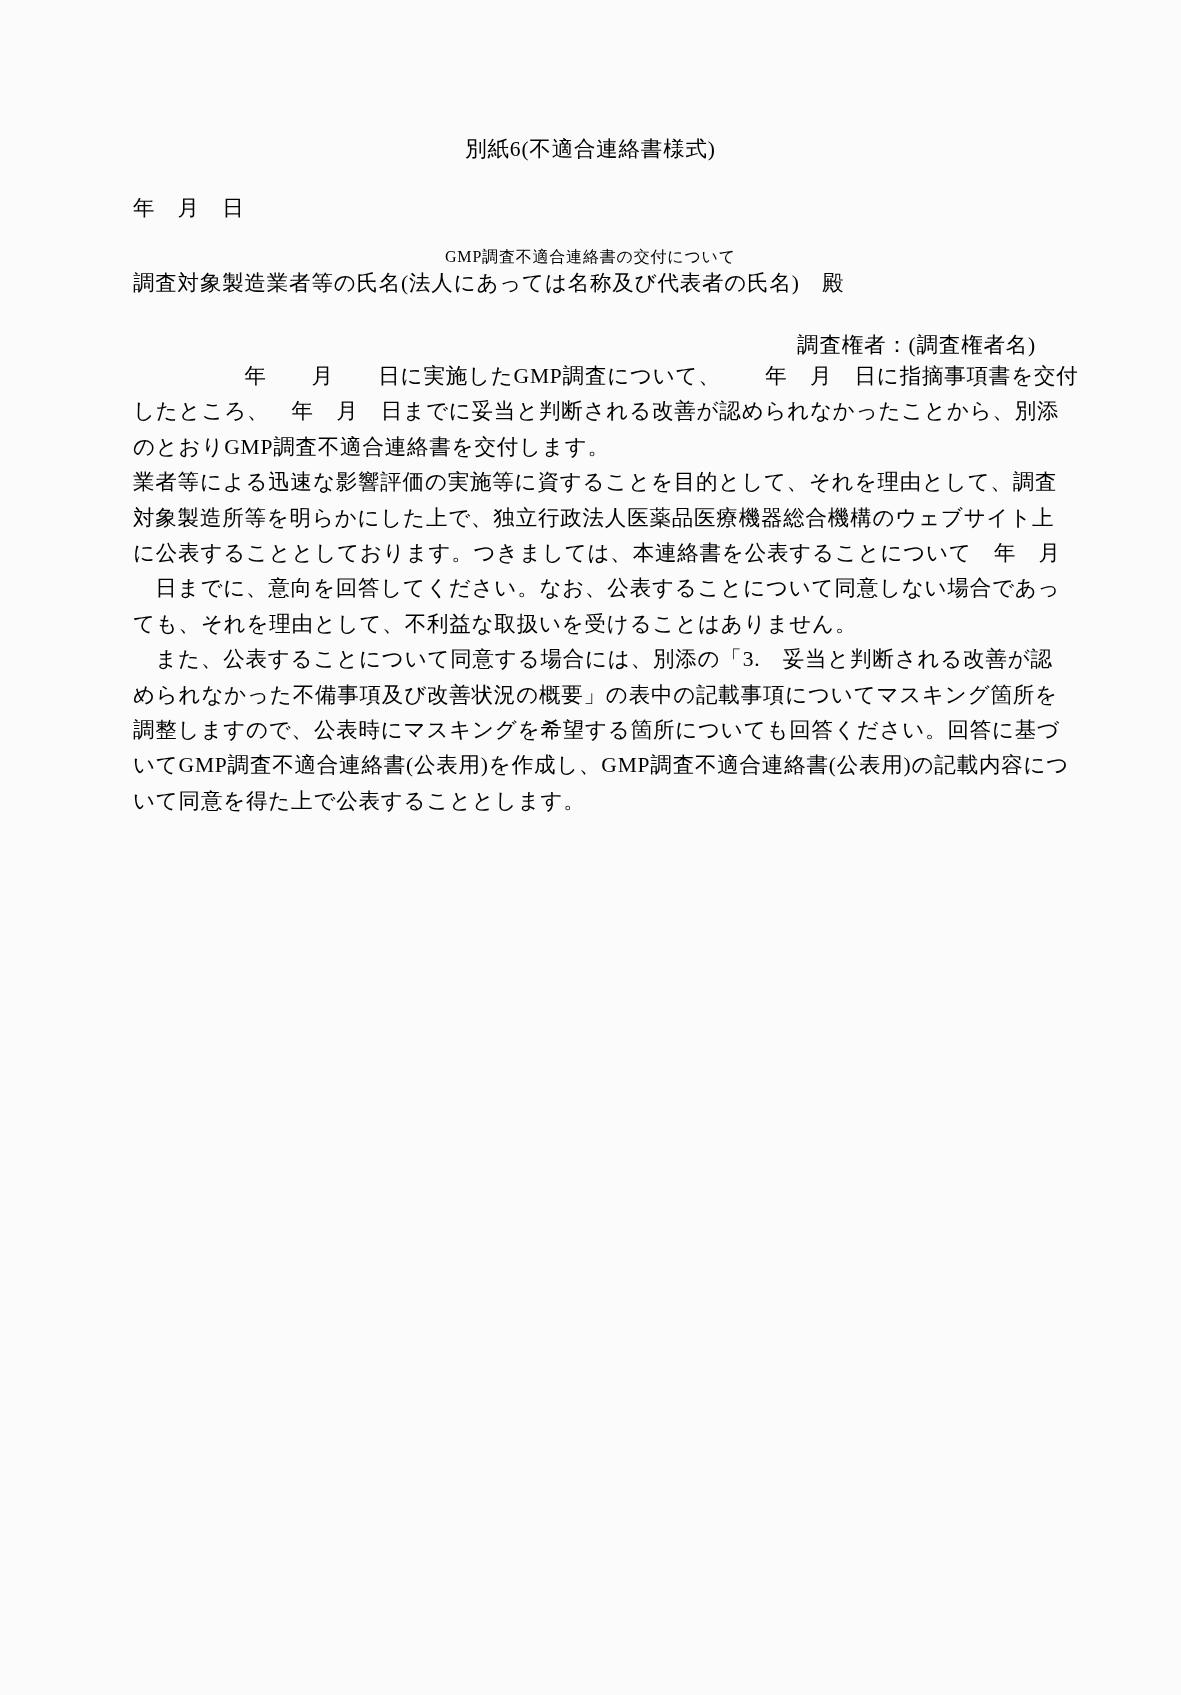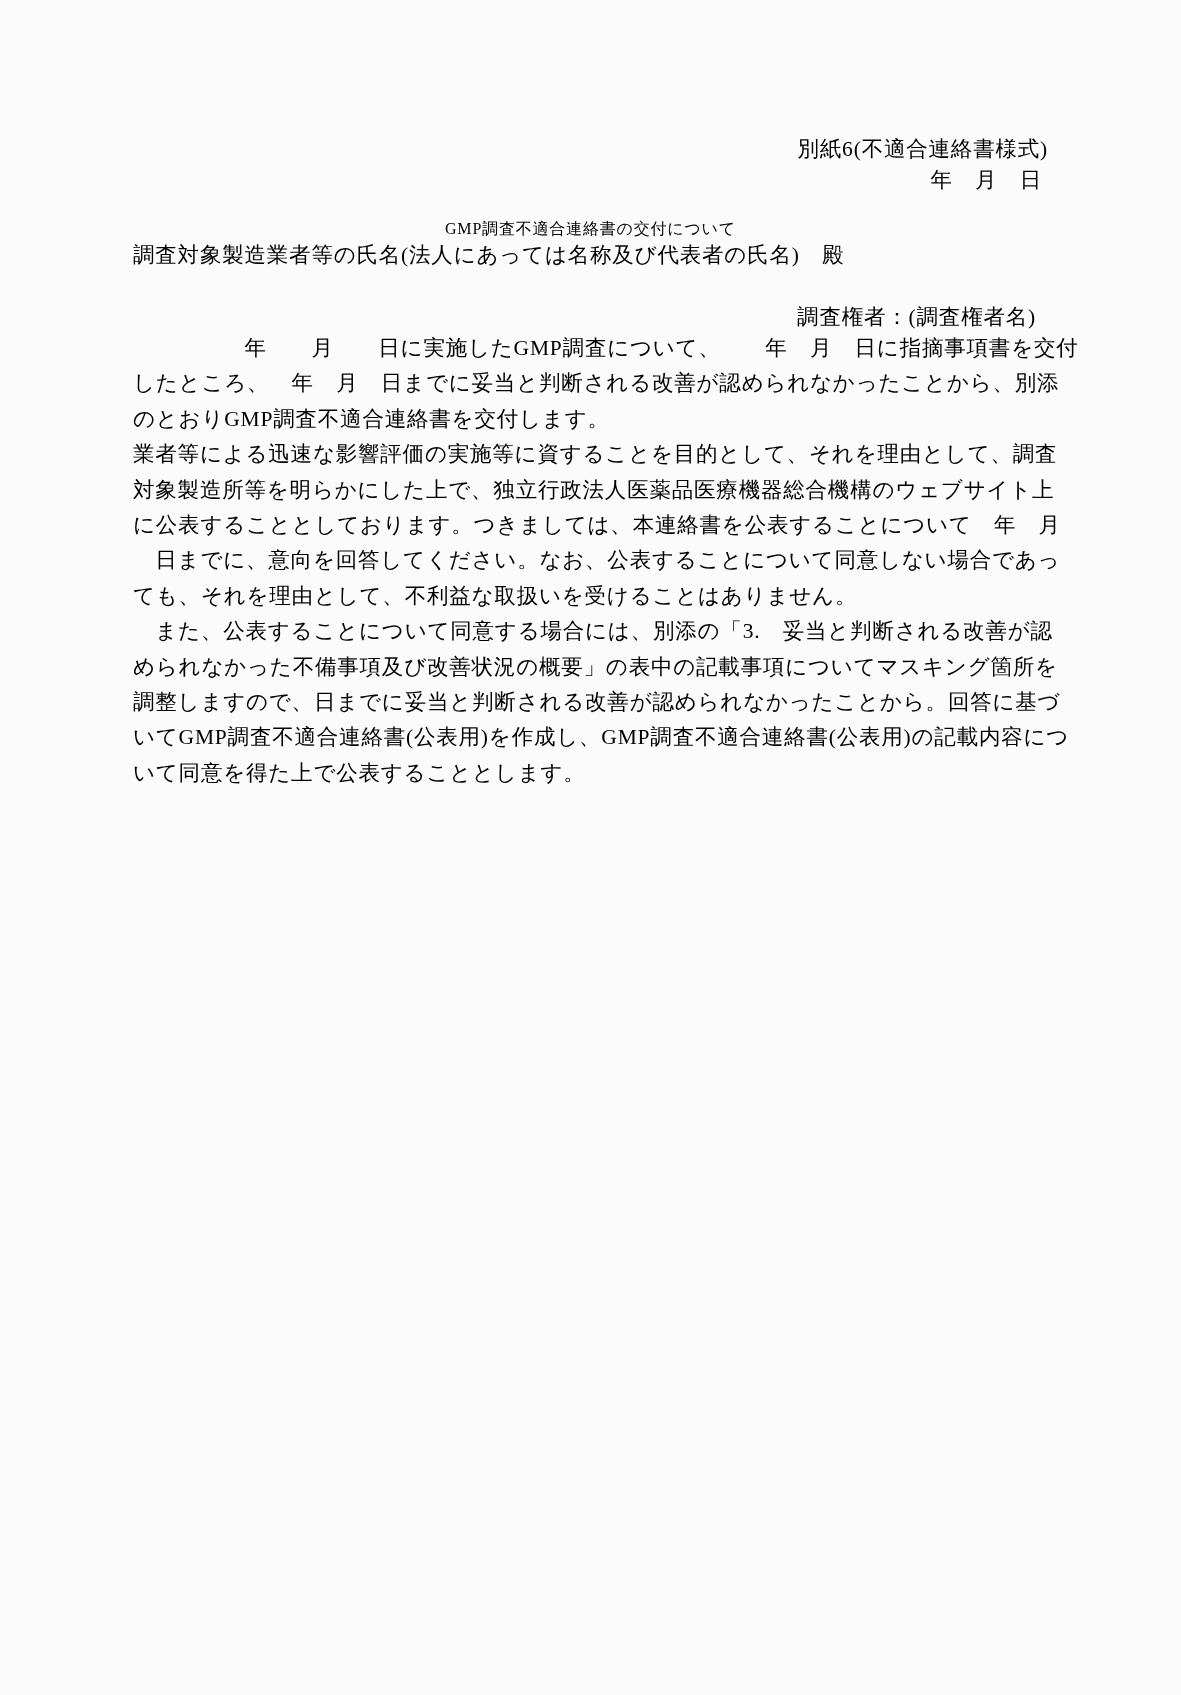--- a/index.html
+++ b/index.html
@@ -18,25 +18,25 @@
     letter-spacing: 0.8px;
     box-sizing: border-box;
     padding: 136px 133px 0 133px;
     overflow: hidden;
   }
   .line {
     white-space: pre;
     line-height: 27px;
   }
   .form-label {
-    text-align: right;
+    text-align: center;
   }
   .date-line {
-    margin-top: 4px;
-    text-align: right;
+    margin-top: 32px;
+    text-align: left;
     padding-right: 6px;
   }
   .doc-title {
     margin: 21px 0 0 0;
     font-size: 16px;
     font-weight: normal;
     text-align: center;
     line-height: 27px;
     white-space: pre;
   }
@@ -73,18 +73,18 @@
     <div class="body-line">　　　　　年　　月　　日に実施したGMP調査について、　　年　月　日に指摘事項書を交付</div>
     <div class="body-line">したところ、　年　月　日までに妥当と判断される改善が認められなかったことから、別添</div>
     <div class="body-line">のとおりGMP調査不適合連絡書を交付します。</div>
     <div class="body-line">業者等による迅速な影響評価の実施等に資することを目的として、それを理由として、調査</div>
     <div class="body-line">対象製造所等を明らかにした上で、独立行政法人医薬品医療機器総合機構のウェブサイト上</div>
     <div class="body-line">に公表することとしております。つきましては、本連絡書を公表することについて　年　月</div>
     <div class="body-line">　日までに、意向を回答してください。なお、公表することについて同意しない場合であっ</div>
     <div class="body-line">ても、それを理由として、不利益な取扱いを受けることはありません。</div>
     <div class="body-line">　また、公表することについて同意する場合には、別添の「3.　妥当と判断される改善が認</div>
     <div class="body-line">められなかった不備事項及び改善状況の概要」の表中の記載事項についてマスキング箇所を</div>
-    <div class="body-line">調整しますので、日までに妥当と判断される改善が認められなかったことから。回答に基づ</div>
+    <div class="body-line">調整しますので、公表時にマスキングを希望する箇所についても回答ください。回答に基づ</div>
     <div class="body-line">いてGMP調査不適合連絡書(公表用)を作成し、GMP調査不適合連絡書(公表用)の記載内容につ</div>
     <div class="body-line">いて同意を得た上で公表することとします。</div>
   </div>
 
 </div>
 
 </body></html>

